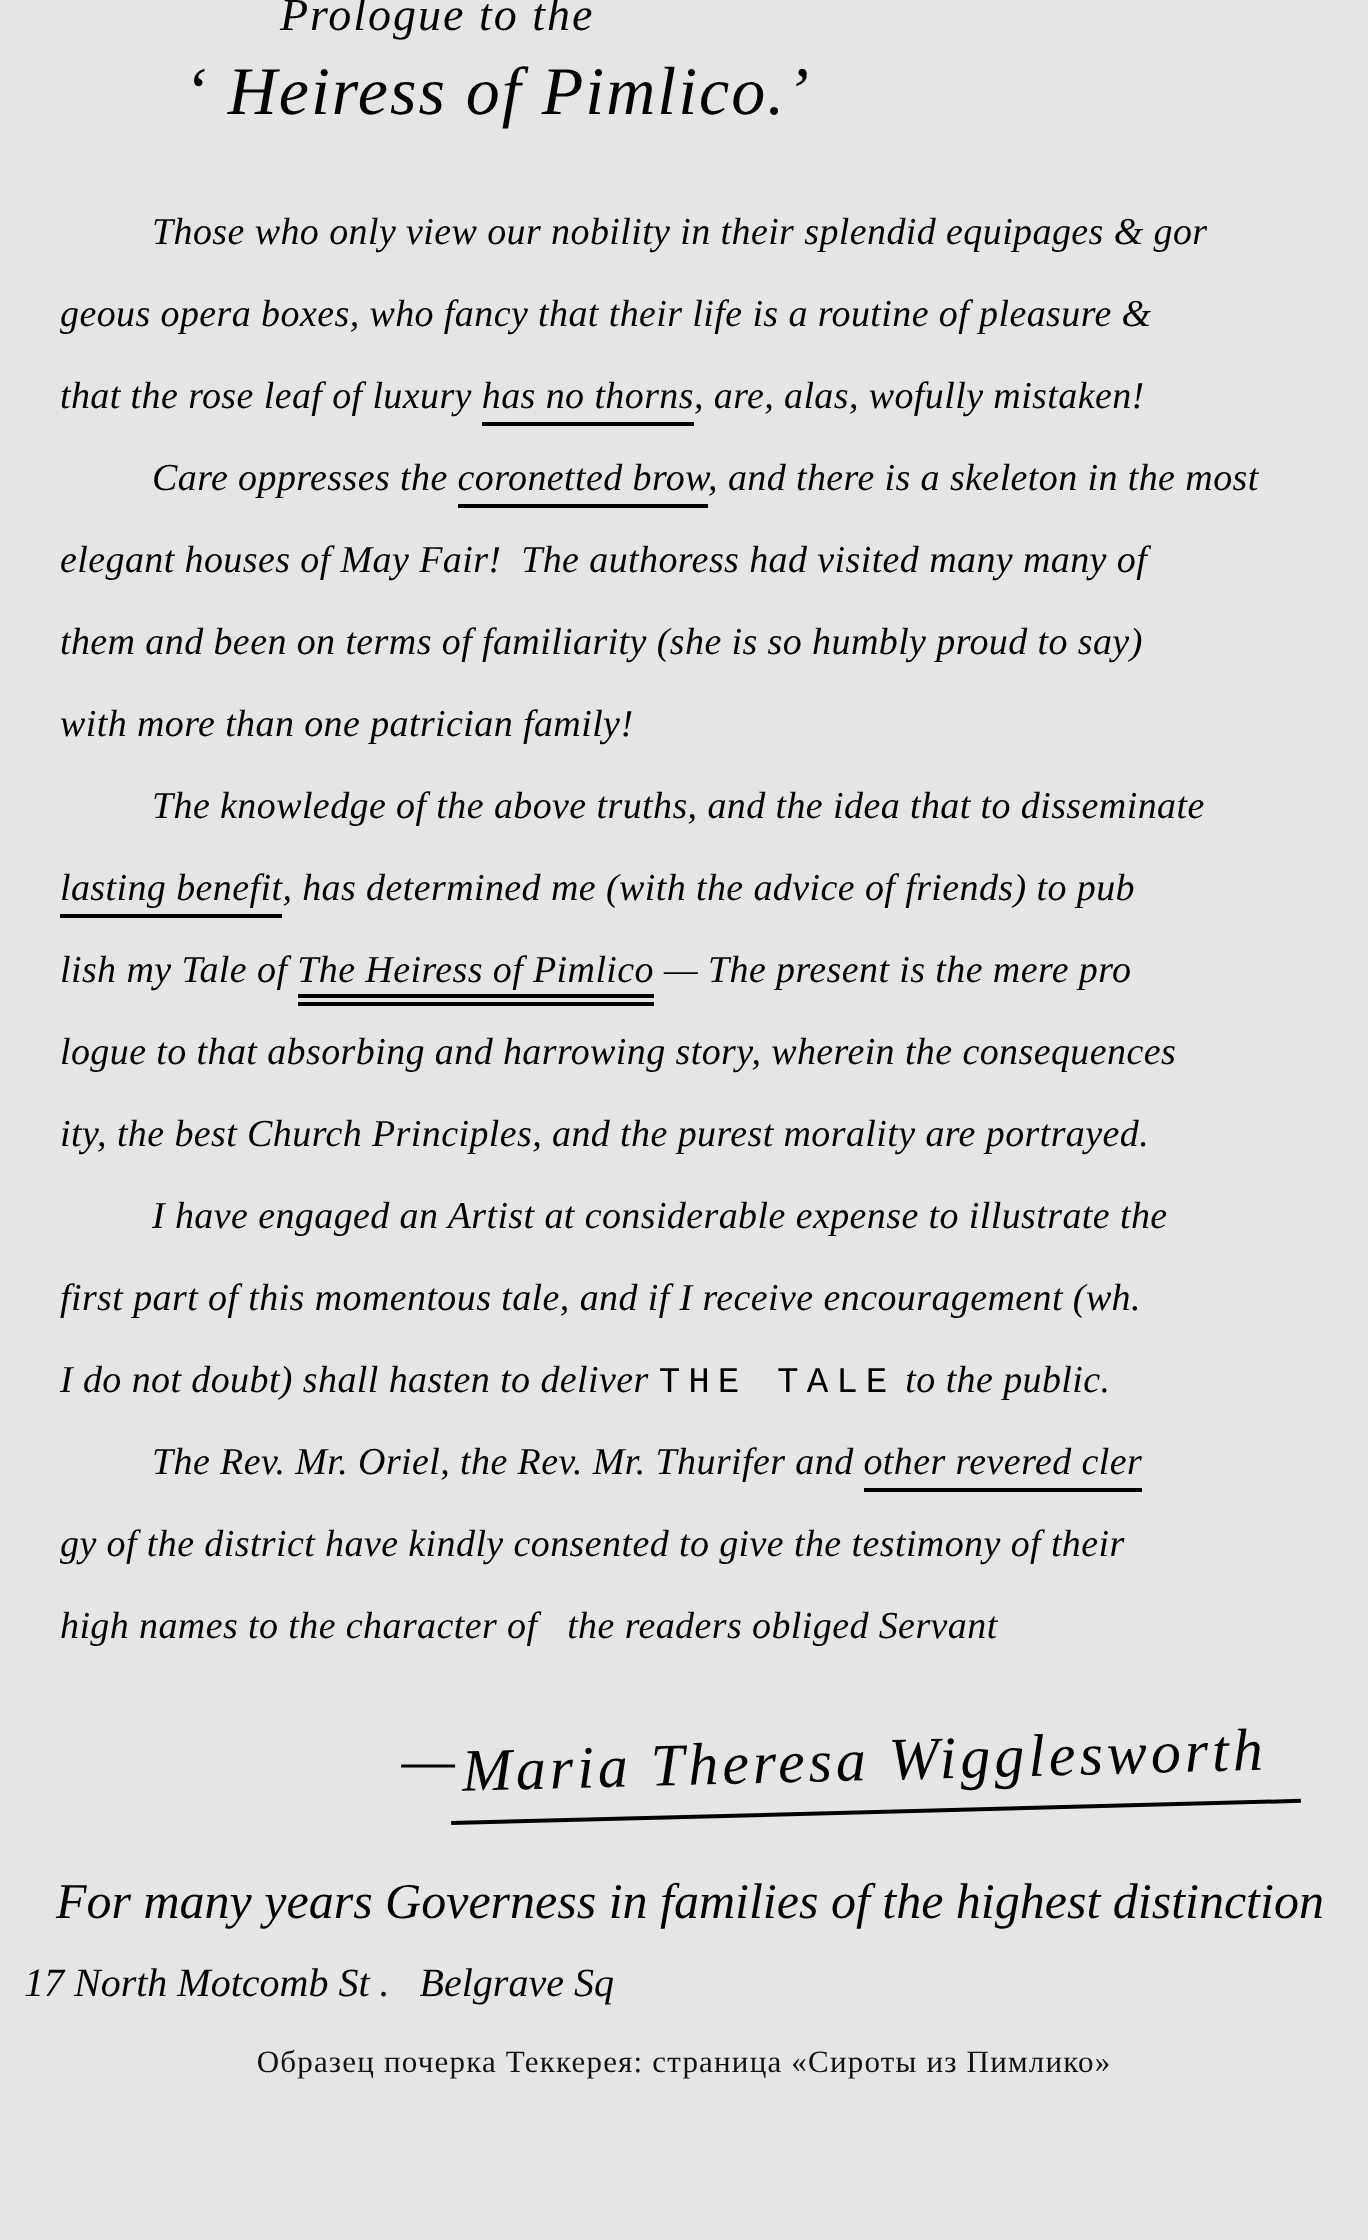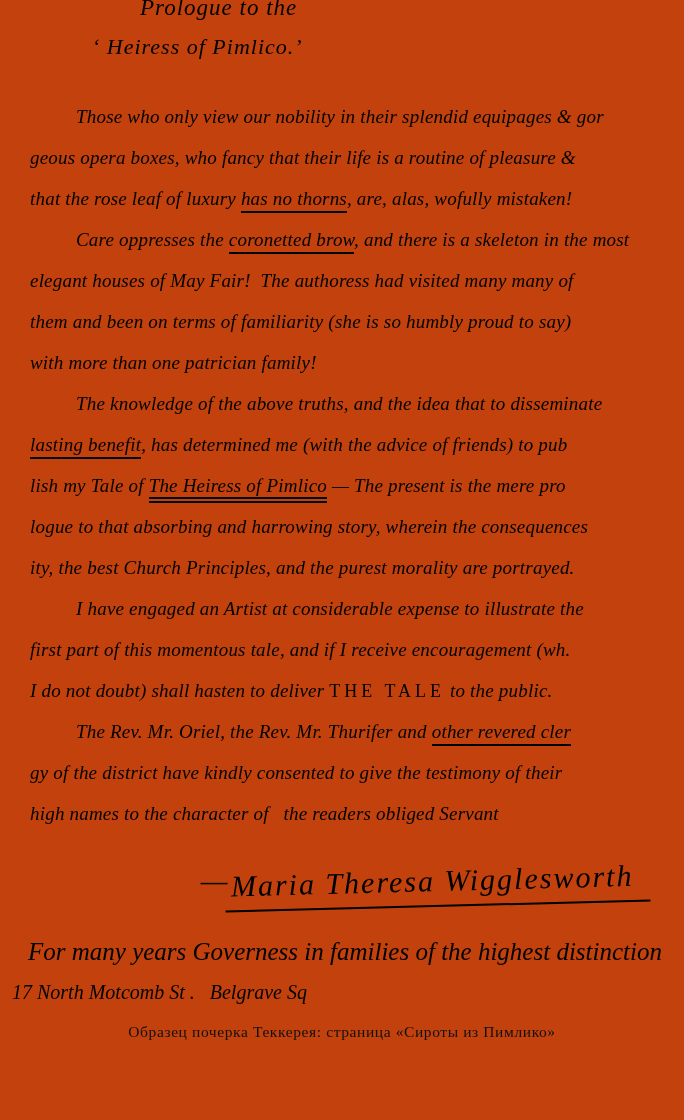--- a/index.html
+++ b/index.html
@@ -1,36 +1,36 @@
 <!DOCTYPE html>
 <html><head>
 <meta charset="utf-8">
 <style>
   html, body { margin: 0; padding: 0; background: #ffffff; }
   .page {
     position: relative;
     width: 684px;
     height: 1120px;
-    background: #c2410c;
+    background: #e5e5e5;
     color: #000000;
     overflow: hidden;
     font-family: "Liberation Serif", serif;
     font-style: italic;
   }
   
   .title-line-1 {
     margin: -7px 0 0 140px;
     font-size: 23px;
     line-height: 30px;
     letter-spacing: 1px;
     white-space: pre;
   }
   .title-line-2 {
     margin: 7px 0 0 92px;
-    font-size: 22px;
+    font-size: 34px;
     line-height: 33px;
     letter-spacing: 1px;
     white-space: pre;
   }
   
   .body-text {
     margin: 33px 22px 0 30px;
     font-size: 19px;
     letter-spacing: 0.2px;
   }
@@ -47,21 +47,21 @@
     padding-bottom: 2px;
     text-align: right;
   }
   .seg-uu {
     border-bottom: 6px double #000;
     padding-bottom: 1px;
     font-style: italic;
   }
   .seg-caps {
     font-style: normal;
-    font-family: Liberation Serif, serif;
+    font-family: Liberation Mono, monospace;
     font-size: 18px;
     letter-spacing: 4px;
   }
   
   .signature-row {
     margin: 12px 34px 0 0;
     text-align: right;
     white-space: pre;
   }
   .signature-lead {

